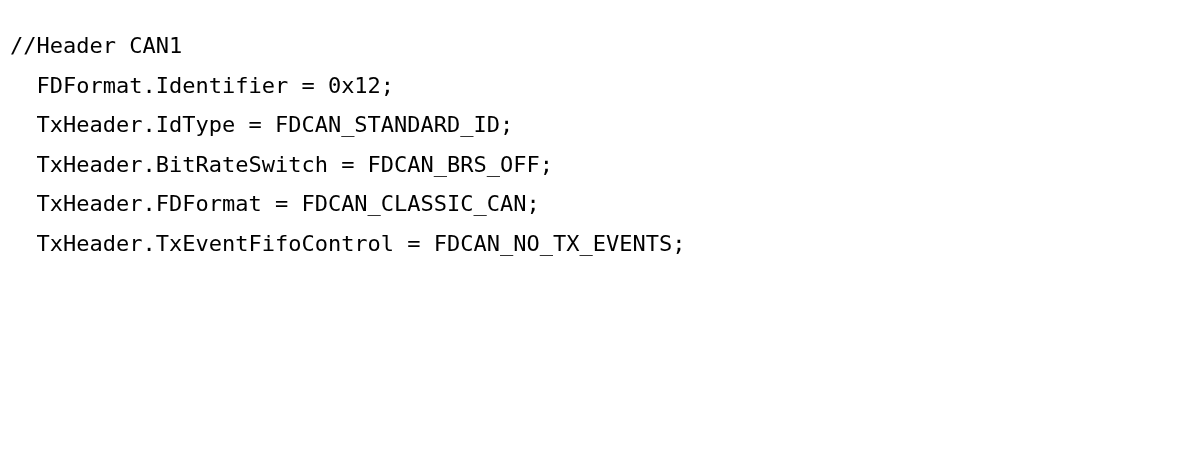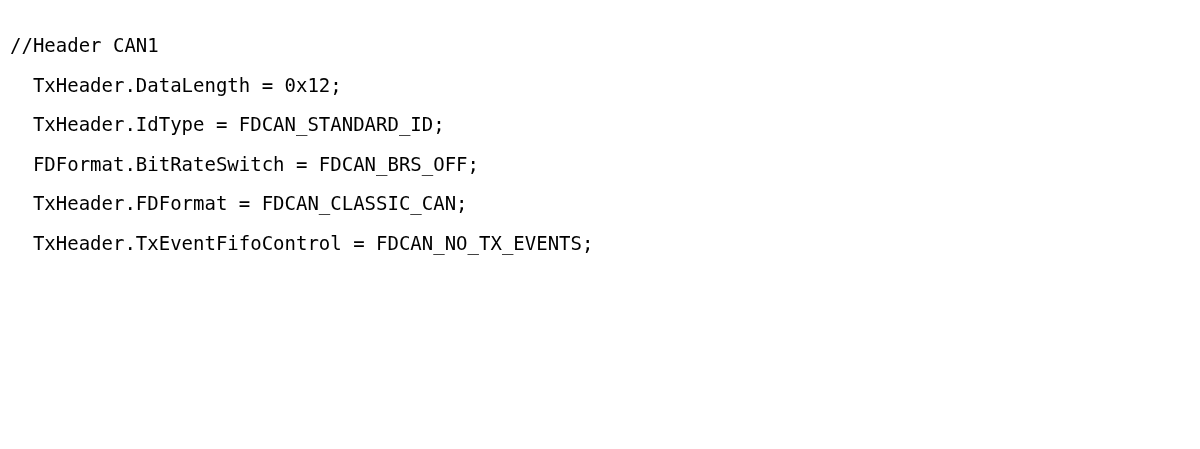--- a/index.html
+++ b/index.html
@@ -5,33 +5,33 @@
   * { margin: 0; padding: 0; box-sizing: border-box; }
   html, body {
     width: 1200px;
     height: 449px;
     background: #ffffff;
     overflow: hidden;
   }
   .code-block {
     padding: 26px 0 0 10px;
     font-family: "DejaVu Sans Mono", "Liberation Mono", monospace;
-    font-size: 19px;
+    font-size: 22px;
     color: #000000;
   }
   .code-line {
     white-space: pre;
     height: 39.6px;
     line-height: 39.6px;
     letter-spacing: 0px;
   }
 </style>
 </head>
 <body>
 
 <div class="code-block">
   <div class="code-line">//Header CAN1</div>
-  <div class="code-line">  TxHeader.DataLength = 0x12;</div>
+  <div class="code-line">  FDFormat.Identifier = 0x12;</div>
   <div class="code-line">  TxHeader.IdType = FDCAN_STANDARD_ID;</div>
-  <div class="code-line">  FDFormat.BitRateSwitch = FDCAN_BRS_OFF;</div>
+  <div class="code-line">  TxHeader.BitRateSwitch = FDCAN_BRS_OFF;</div>
   <div class="code-line">  TxHeader.FDFormat = FDCAN_CLASSIC_CAN;</div>
   <div class="code-line">  TxHeader.TxEventFifoControl = FDCAN_NO_TX_EVENTS;</div>
 </div>
 
 </body></html>

